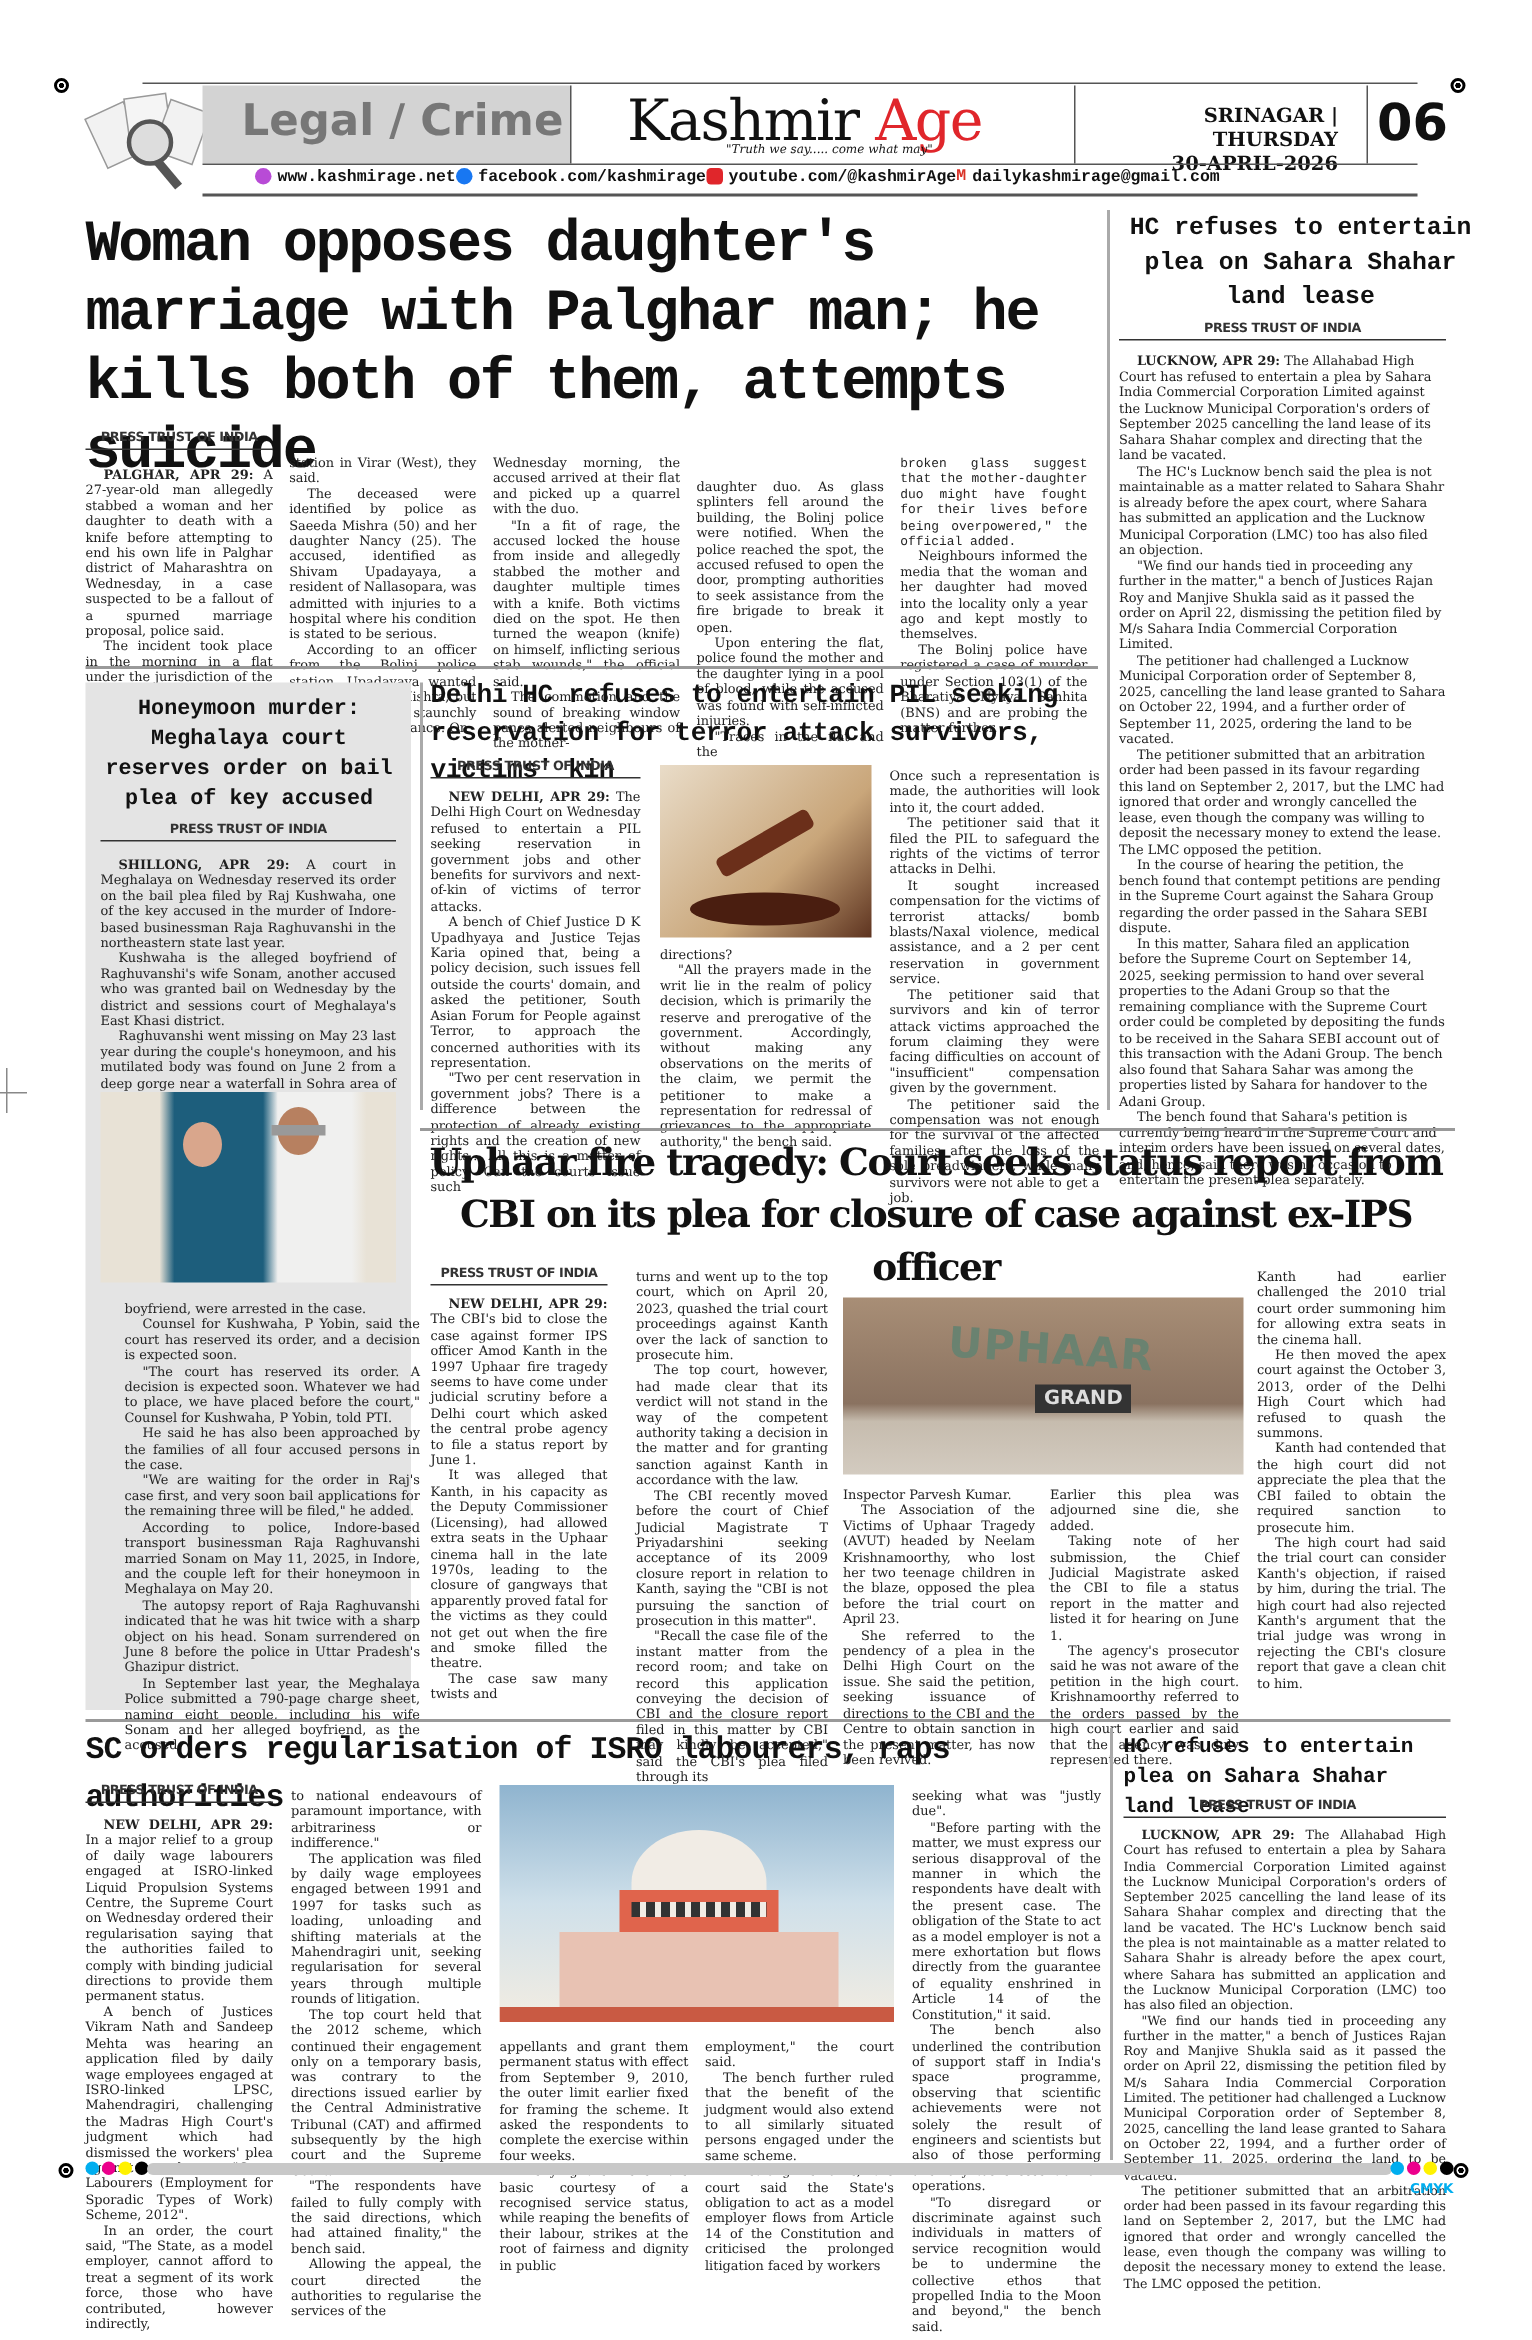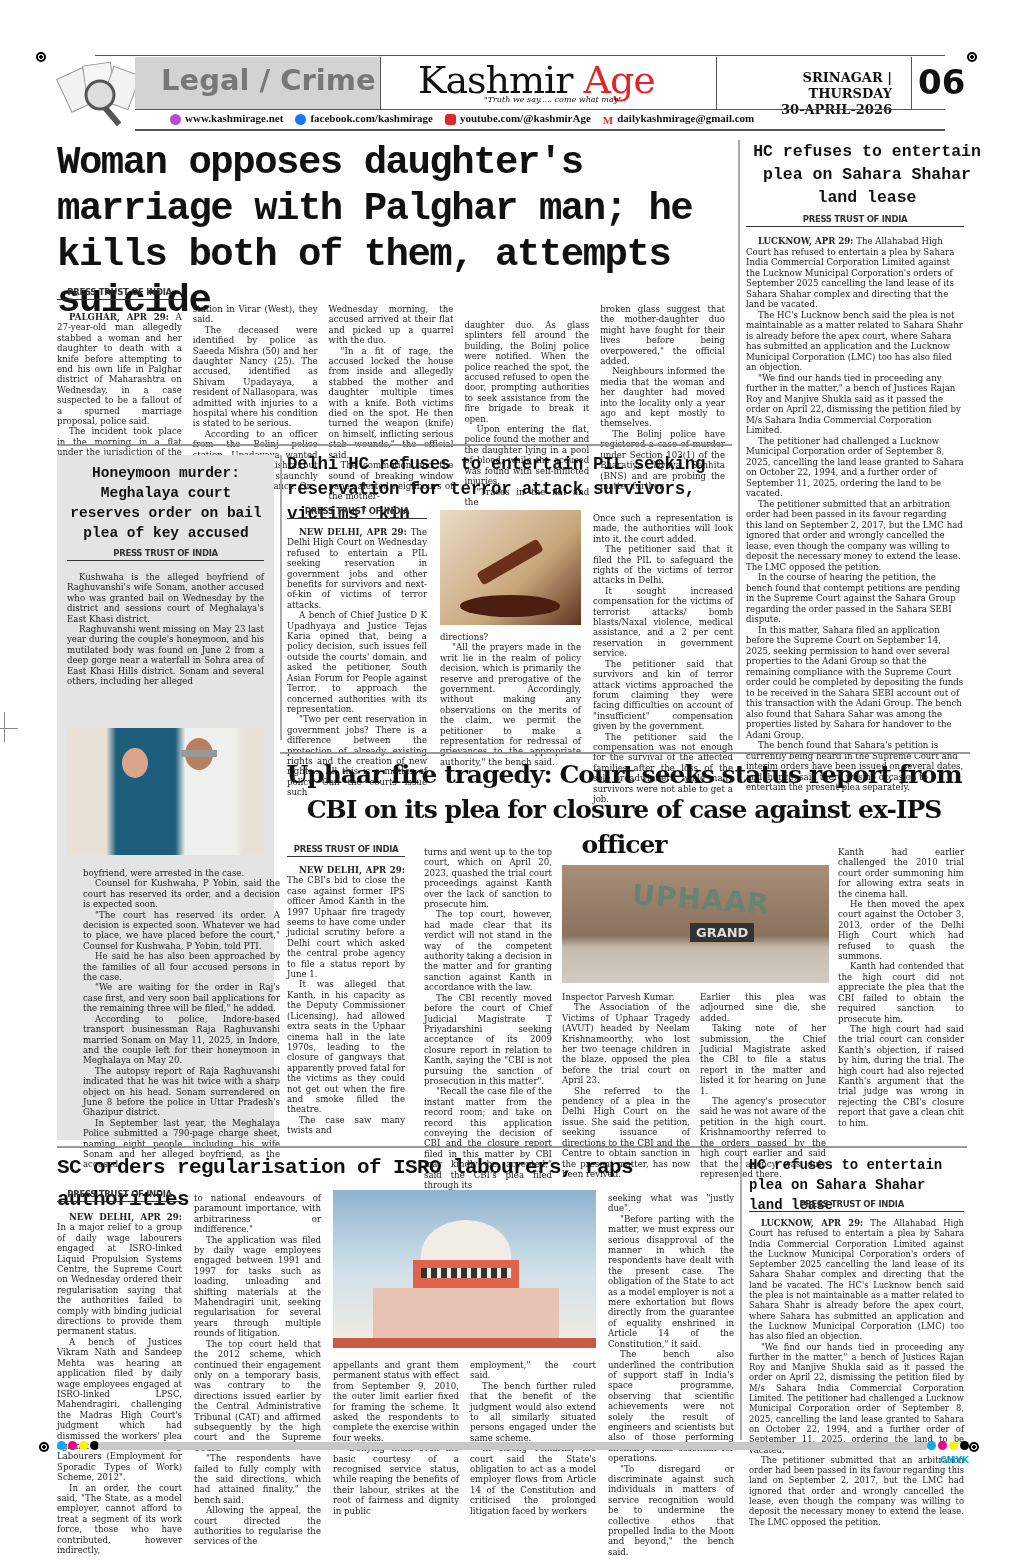--- a/index.html
+++ b/index.html
@@ -13,21 +13,21 @@
 .mast-vl1{left:380px;top:57px;width:1px;height:52px;background:#555}
 .mast-vl2{left:716px;top:57px;width:1px;height:52px;background:#555}
 .mast-vl3{left:911px;top:57px;width:1px;height:52px;background:#555}
 .logo{left:418px;top:58px;font-family:"DejaVu Serif",serif;font-size:38px;letter-spacing:-1px}
 .logo .age{color:#e0262b}
 .tagline{left:484px;top:95px;font-size:8px;font-style:italic}
 .dateline{left:722px;top:70px;width:170px;text-align:right;font-weight:bold;font-size:13px;line-height:16px}
 .pageno{left:918px;top:62px;font-family:"DejaVu Sans",sans-serif;font-weight:bold;font-size:34px}
 .mast-mid{left:135px;top:109px;width:810px;height:1px;background:#555}
 .mast-bot{left:135px;top:129px;width:810px;height:2px;background:#555}
-.social{left:170px;top:112px;font-family:Liberation Serif, serif;font-weight:bold;font-size:11px;display:flex;gap:12px;align-items:flex-start}
+.social{left:170px;top:112px;font-family:Liberation Mono, monospace;font-weight:bold;font-size:11px;display:flex;gap:0;align-items:flex-start}
 .social .ico{display:inline-block;width:11px;height:11px;border-radius:50%;margin-right:4px;vertical-align:middle}
 .logo-art{left:55px;top:60px;width:85px;height:70px}
 
 .hl-sans{font-family:Liberation Mono, monospace;font-weight:bold;color:#111}
 .pti{font-family:"DejaVu Sans",sans-serif;font-weight:bold;font-size:8.5px;text-align:center;letter-spacing:-0.3px;color:#333;border-bottom:1px solid #333;padding-bottom:2px}
 .col{font-size:8.6px;line-height:10.4px;text-align:justify;color:#222}
 .col p{text-indent:12px}
 .col b{font-weight:bold}
 .hr{height:2px;background:#999}
 .vr{width:2px;background:#aaa}
@@ -89,21 +89,21 @@
       <p style="text-indent: 0px;">Wednesday morning, the accused arrived at their flat and picked up a quarrel with the duo.</p>
       <p>"In a fit of rage, the accused locked the house from inside and allegedly stabbed the mother and daughter multiple times with a knife. Both victims died on the spot. He then turned the weapon (knife) on himself, inflicting serious stab wounds," the official said.</p>
       <p>The commotion and the sound of breaking window panes alerted neighbours of the mother-</p>
     </div>
   <div class="col multi-col" style="width:125px">
       <p style="text-indent: 0px; margin-top: 16px;">daughter duo. As glass splinters fell around the building, the Bolinj police were notified. When the police reached the spot, the accused refused to open the door, prompting authorities to seek assistance from the fire brigade to break it open.</p>
       <p>Upon entering the flat, police found the mother and the daughter lying in a pool of blood, while the accused was found with self-inflicted injuries.</p>
       <p>"Traces in the flat and the</p>
     </div>
   <div class="col multi-col" style="width:125px">
-      <p style="text-indent: 0px;">broken glass suggest that the mother-daughter duo might have fought for their lives before being overpowered," the official added.</p>
+      <p style="text-indent: 0px; font-family: Liberation Mono, monospace;">broken glass suggest that the mother-daughter duo might have fought for their lives before being overpowered," the official added.</p>
       <p>Neighbours informed the media that the woman and her daughter had moved into the locality only a year ago and kept mostly to themselves.</p>
       <p>The Bolinj police have registered a case of murder under Section 103(1) of the Bharatiya Nyaya Sanhita (BNS) and are probing the matter further.</p>
     </div>
 </div>
 <div class="abs hr" style="left:57px;top:444px;width:675px"></div>
 
 <div class="abs vr" style="left:738px;top:140px;height:600px"></div>
 
 <div class="abs hl-sans" style="left:752px;top:140px;width:230px;text-align:center;font-size:16.5px;line-height:23px">HC refuses to entertain plea on Sahara Shahar land lease</div>
 <div class="abs pti" style="left:746px;top:214px;width:218px">PRESS TRUST OF INDIA</div>
@@ -115,20 +115,21 @@
     <p>The petitioner submitted that an arbitration order had been passed in its favour regarding this land on September 2, 2017, but the LMC had ignored that order and wrongly cancelled the lease, even though the company was willing to deposit the necessary money to extend the lease. The LMC opposed the petition.</p>
     <p>In the course of hearing the petition, the bench found that contempt petitions are pending in the Supreme Court against the Sahara Group regarding the order passed in the Sahara SEBI dispute.</p>
     <p>In this matter, Sahara filed an application before the Supreme Court on September 14, 2025, seeking permission to hand over several properties to the Adani Group so that the remaining compliance with the Supreme Court order could be completed by depositing the funds to be received in the Sahara SEBI account out of this transaction with the Adani Group. The bench also found that Sahara Sahar was among the properties listed by Sahara for handover to the Adani Group.</p>
     <p>The bench found that Sahara's petition is currently being heard in the Supreme Court and interim orders have been issued on several dates, and, hence, said there was no occasion to entertain the present plea separately.</p>
   </div>
 
 <div class="abs" style="left:57px;top:455px;width:217px;height:685px;background:#e4e4e4"></div>
 <div class="abs hl-sans" style="left:66px;top:463px;width:200px;text-align:center;font-size:14.5px;line-height:20px">Honeymoon murder: Meghalaya court reserves order on bail plea of key accused</div>
 <div class="abs pti" style="left:67px;top:548px;width:197px">PRESS TRUST OF INDIA</div>
 <div class="abs col" style="left:67px;top:572px;width:197px">
+    <p><b>SHILLONG, APR 29:</b> <span class="multi">A court in Meghalaya on Wednesday reserved its order on the bail plea filed by Raj Kushwaha, one of the key accused in the murder of Indore-based businessman Raja Raghuvanshi in the northeastern state last year.</span></p>
     <p>Kushwaha is the alleged boyfriend of Raghuvanshi's wife Sonam, another accused who was granted bail on Wednesday by the district and sessions court of Meghalaya's East Khasi district.</p>
     <p>Raghuvanshi went missing on May 23 last year during the couple's honeymoon, and his mutilated body was found on June 2 from a deep gorge near a waterfall in Sohra area of East Khasi Hills district. Sonam and several others, including her alleged</p>
   </div>
 <div class="abs photo" style="left:67px;top:728px;width:197px;height:127px;background:linear-gradient(90deg,#e8e2d6 0%,#e8e2d6 20%,#1d5e7c 25%,#1d5e7c 55%,#f0f0ef 60%,#f0f0ef 85%,#e8e2d6 90%)">
   <div style="position:absolute;left:55px;top:20px;width:26px;height:30px;border-radius:50%;background:#d9a68c"></div>
   <div style="position:absolute;left:118px;top:10px;width:28px;height:32px;border-radius:50%;background:#b78060"></div>
   <div style="position:absolute;left:114px;top:22px;width:36px;height:7px;background:#999"></div>
 </div>
 <div class="abs col" style="left:83px;top:868px;width:197px">
     <div class="multi-col">

